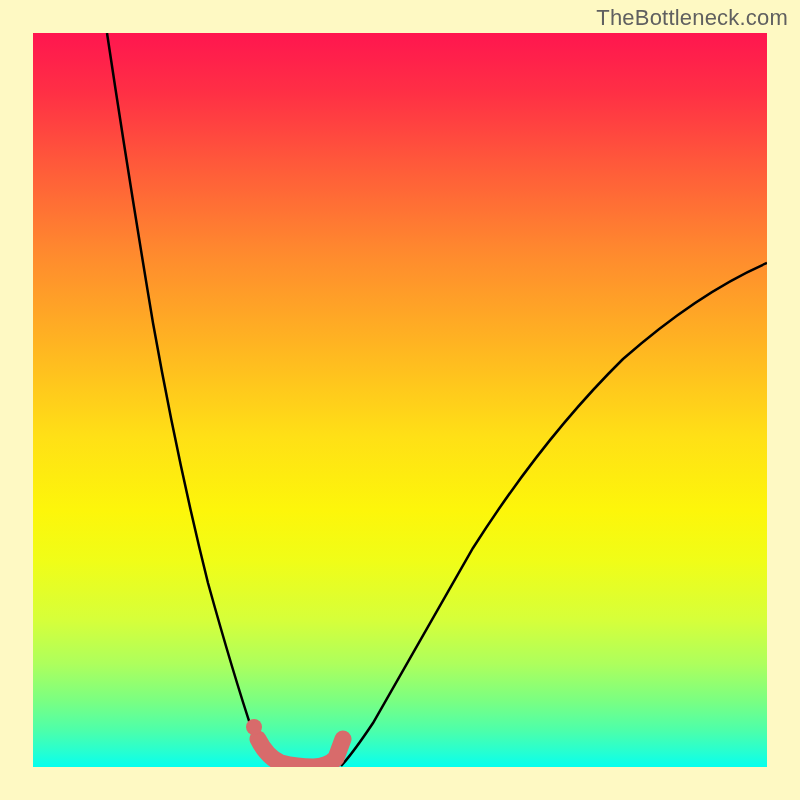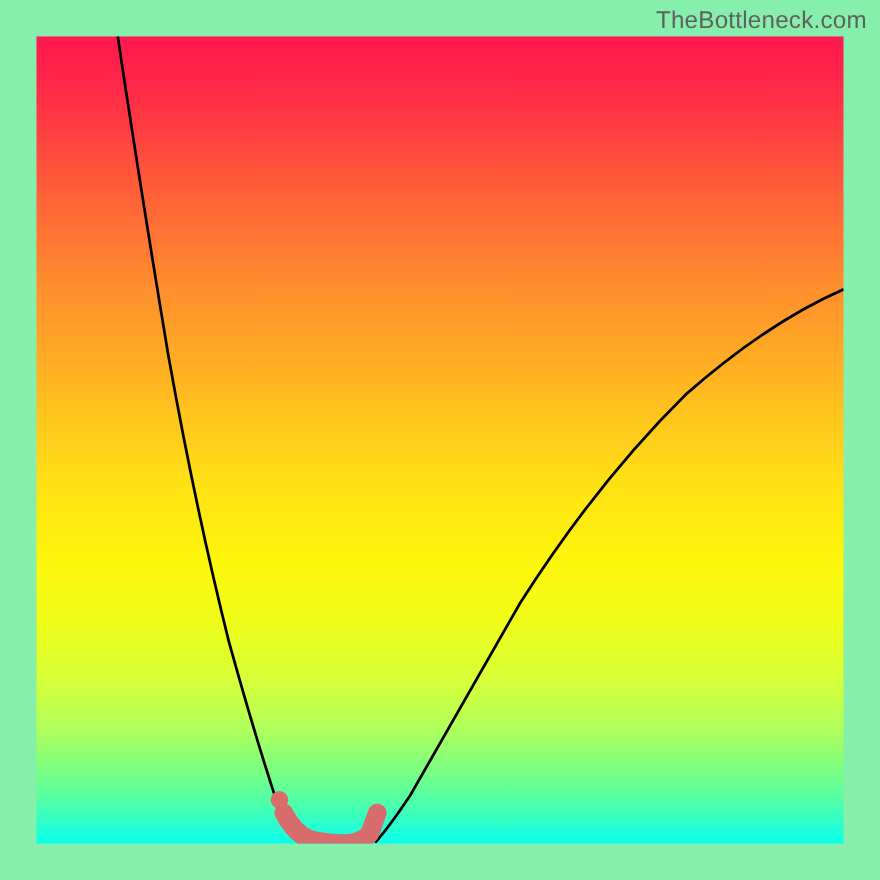--- a/index.html
+++ b/index.html
@@ -10,21 +10,21 @@
     background: #000;
     overflow: hidden;
     font-family: Arial, Helvetica, sans-serif;
   }
   .frame {
     position: absolute;
     left: 0;
     top: 0;
     width: 800px;
     height: 800px;
-    background: #86efac;
+    background: #fef9c3;
   }
   .plot-area {
     position: absolute;
     left: 33px;
     top: 33px;
     width: 734px;
     height: 734px;
     overflow: hidden;
   }
   .gradient-bg {

